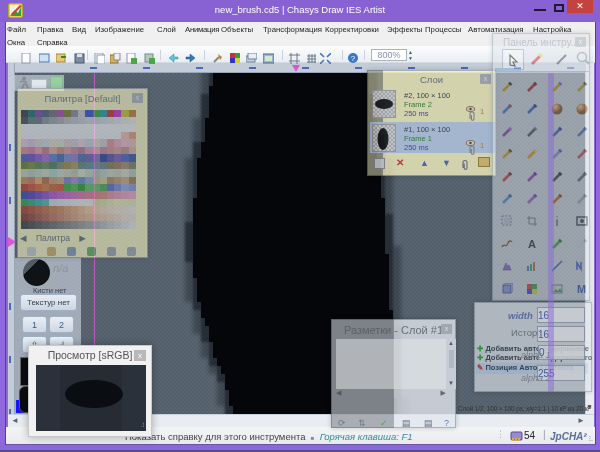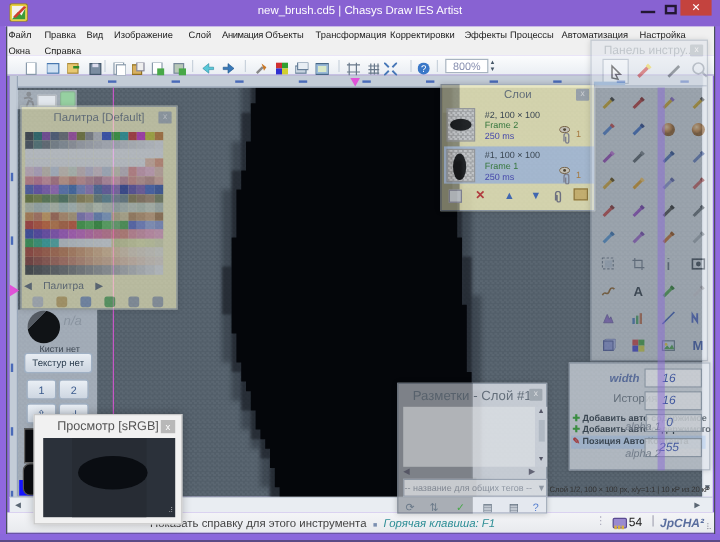--- a/index.html
+++ b/index.html
@@ -1,20 +1,20 @@
 <!DOCTYPE html>
 <html><head><meta charset="utf-8"><style>
 *{margin:0;padding:0;box-sizing:border-box}
 html,body{width:600px;height:452px;overflow:hidden;font-family:"Liberation Sans",sans-serif}
 .abs{position:absolute}
 i{position:absolute;display:block;font-style:normal}
 .panel{position:absolute;background:#fef9c3;border:1px solid #9ba6b4;box-shadow:0 0 5px rgba(0,0,0,0.25);z-index:5}
 .ptitle{position:absolute;width:100%;text-align:center;color:#68737f;font-size:9.5px}
 .xbtn{position:absolute;width:11px;height:10px;background:#aeb6be;color:#f4f4f6;font-size:7px;line-height:10px;text-align:center;border-radius:1px}
-.vbox{position:absolute;background:rgba(250,252,254,0.85);border:1px solid #9aa6b4;color:#3b55b4;font-size:10px;font-style:italic;text-align:center;padding-right:7px}
+.vbox{position:absolute;background:rgba(250,252,254,0.85);border:1px solid #9aa6b4;color:#3b55b4;font-size:10px;text-align:left;padding-right:7px}
 </style></head><body>
 <div id="win" style="position:relative;width:600px;height:452px;background:#9068de;overflow:hidden">
 <div class="abs" style="left:8px;top:63px;width:578px;height:351px;background:repeating-conic-gradient(#5a6671 0 25%,#525e69 0 50%) 0 0/4px 4px"></div>
 <svg class="abs" style="left:0;top:0" width="600" height="452">
       <path d="M201 70H377V78H201ZM201 78H377V86H201ZM201 86H377V94H201ZM201 94H385V102H201ZM201 102H385V110H201ZM201 110H385V118H201ZM193 118H385V126H193ZM193 126H385V134H193ZM193 134H385V142H193ZM193 142H385V150H193ZM193 150H385V158H193ZM185 158H393V166H185ZM185 166H393V174H185ZM185 174H393V182H185ZM185 182H393V190H185ZM185 190H393V198H185ZM185 198H393V206H185ZM185 206H393V214H185ZM185 214H393V222H185ZM185 222H393V230H185ZM185 230H393V238H185ZM185 238H393V246H185ZM185 246H401V254H185ZM185 254H401V262H185ZM185 262H401V270H185ZM185 270H401V278H185ZM185 278H401V286H185ZM185 286H401V294H185ZM185 294H401V302H185ZM193 302H401V310H193ZM193 310H401V318H193ZM193 318H401V326H193ZM193 326H401V334H193ZM201 334H401V342H201ZM201 342H401V350H201ZM201 350H401V358H201ZM209 358H401V366H209ZM209 366H401V374H209ZM217 374H401V382H217ZM217 382H401V390H217ZM217 390H401V398H217ZM217 398H409V406H217ZM225 406H409V414H225ZM225 414H409V422H225Z" fill="rgba(18,24,32,0.35)" filter="blur(2px)"></path>
       <path d="M209 70H377V78H209ZM209 78H377V86H209ZM209 86H377V94H209ZM201 94H377V102H201ZM201 102H377V110H201ZM201 110H377V118H201ZM201 118H377V126H201ZM201 126H377V134H201ZM201 134H385V142H201ZM193 142H385V150H193ZM193 150H385V158H193ZM193 158H385V166H193ZM193 166H385V174H193ZM193 174H385V182H193ZM193 182H385V190H193ZM193 190H385V198H193ZM193 198H385V206H193ZM193 206H385V214H193ZM193 214H393V222H193ZM185 222H393V230H185ZM185 230H393V238H185ZM185 238H393V246H185ZM185 246H393V254H185ZM185 254H393V262H185ZM193 262H393V270H193ZM193 270H393V278H193ZM193 278H393V286H193ZM193 286H393V294H193ZM193 294H393V302H193ZM193 302H393V310H193ZM201 310H393V318H201ZM201 318H393V326H201ZM201 326H401V334H201ZM201 334H401V342H201ZM209 342H401V350H209ZM209 350H401V358H209ZM209 358H401V366H209ZM217 366H401V374H217ZM217 374H401V382H217ZM225 382H401V390H225ZM225 390H401V398H225ZM225 398H401V406H225ZM225 406H401V414H225ZM225 414H401V422H225Z" fill="rgba(10,14,20,0.45)" filter="blur(1px)"></path>
       <path d="M213 70H369V78H213ZM213 78H369V86H213ZM209 86H369V94H209ZM209 94H373V102H209ZM209 102H373V110H209ZM209 110H373V118H209ZM205 118H373V126H205ZM205 126H377V134H205ZM205 134H377V142H205ZM201 142H377V150H201ZM201 150H377V158H201ZM197 158H381V166H197ZM197 166H381V174H197ZM197 174H381V182H197ZM197 182H381V190H197ZM197 190H381V198H197ZM193 198H385V206H193ZM193 206H385V214H193ZM193 214H385V222H193ZM193 222H385V230H193ZM193 230H385V238H193ZM193 238H385V246H193ZM193 246H385V254H193ZM193 254H389V262H193ZM193 262H389V270H193ZM193 270H389V278H193ZM197 278H389V286H197ZM197 286H389V294H197ZM197 294H389V302H197ZM201 302H389V310H201ZM201 310H393V318H201ZM205 318H393V326H205ZM209 326H393V334H209ZM209 334H393V342H209ZM213 342H393V350H213ZM213 350H393V358H213ZM217 358H393V366H217ZM221 366H393V374H221ZM225 374H393V382H225ZM225 382H393V390H225ZM229 390H393V398H229ZM229 398H397V406H229ZM233 406H397V414H233ZM233 414H397V422H233Z" fill="#04060a"></path>
     </svg>
 <div class="abs" style="left:14px;top:63px;width:572px;height:10px;background:#c3ccd7;border-bottom:1px solid #98a6b8"></div>
 <i style="left:90px;top:67px;width:7px;height:2px;background:#4a6ab8"></i>
@@ -579,21 +579,20 @@
 <div class="abs" style="left:-1px;top:-1px;width:63px;height:109px;background:rgba(22,28,38,0.34)"></div>
 <div class="ptitle" style="top:4px;font-size:11px">Разметки - Слой #1</div>
 <div class="xbtn" style="right:3px;top:4px">x</div>
 <div class="abs" style="left:4px;top:19px;width:110px;height:50px;background:rgba(250,252,254,0.6)"></div>
 <div class="abs" style="left:114px;top:19px;width:10px;height:50px;background:#dde2ea;font-size:6px;color:#556;text-align:center;line-height:8px">▲<br><br><br><br><br>▼</div>
 <div class="abs" style="left:117px;top:30px;width:5px;height:18px;background:#c2cad4"></div>
 <div class="abs" style="left:4px;top:69px;width:110px;height:9px;font-size:7px;color:#667">
         <span style="float:left">◀</span>
         <span style="float:right">▶</span>
       </div>
-<div class="abs" style="left:4px;top:79px;width:120px;height:15px;background:#eef1f5;border:1px solid #a8b2c0;font-size:7.5px;color:#9aa2ae;text-align:center;line-height:14px">-- название для общих тегов --&nbsp;&nbsp;▼</div>
 <i style="left:6px;top:98px;width:11px;height:11px;font-size:9px;color:#567">⟳</i>
       <i style="left:26px;top:98px;width:11px;height:11px;font-size:9px;color:#567">⇅</i>
       <i style="left:48px;top:98px;width:11px;height:11px;font-size:9px;color:#2a9a2a">✓</i>
       <i style="left:70px;top:98px;width:11px;height:11px;font-size:9px;color:#456">▤</i>
       <i style="left:92px;top:98px;width:11px;height:11px;font-size:9px;color:#456">▤</i>
       <i style="left:112px;top:98px;width:11px;height:11px;font-size:9px;color:#3a6ac8">?</i>
 </div>
 <div class="abs" style="left:458px;top:405px;font-size:6.5px;color:#333;white-space:nowrap;letter-spacing:-0.15px">Слой 1/2, 100 × 100 px, x/y=1:1 | 10 кР из 20 кР</div>
 <div class="abs" style="left:28px;top:345px;width:124px;height:92px;z-index:6;background:#f1f1f1;border:1px solid #c8c8c8;box-shadow:0 0 8px rgba(0,0,0,0.3)">
 <div class="abs" style="left:0;top:3px;width:100%;text-align:center;color:#555;font-size:10.5px">Просмотр [sRGB]</div>

